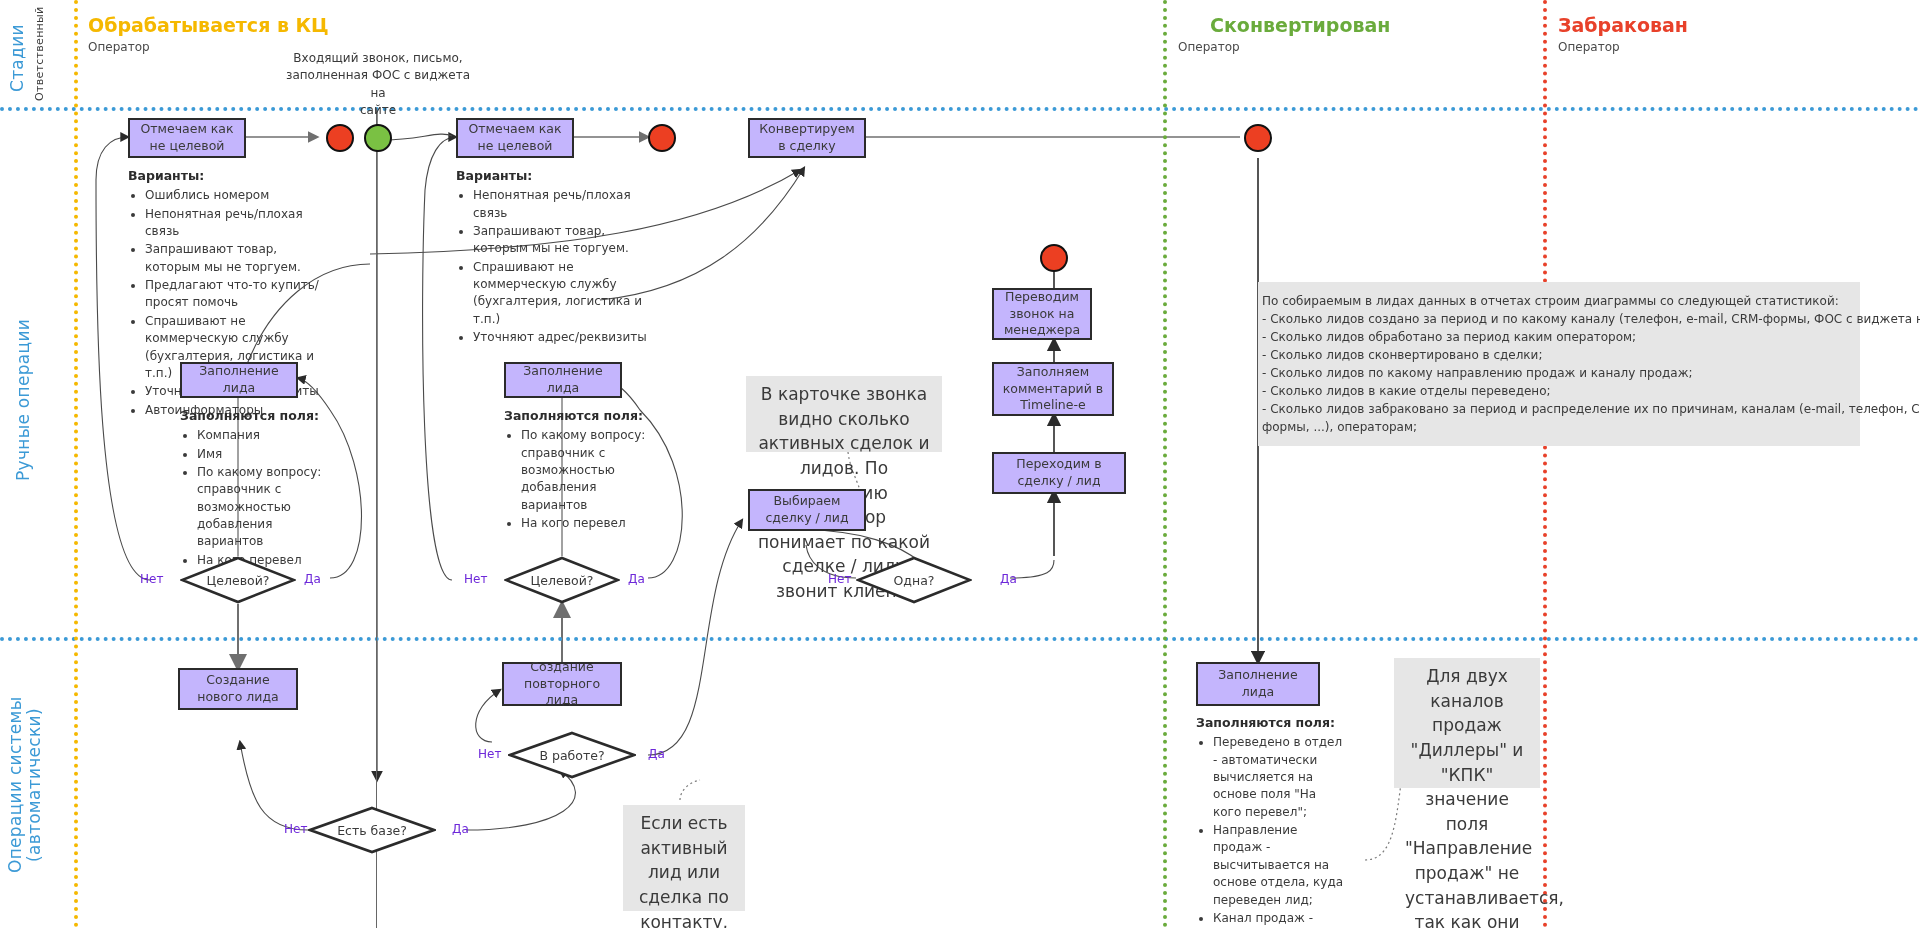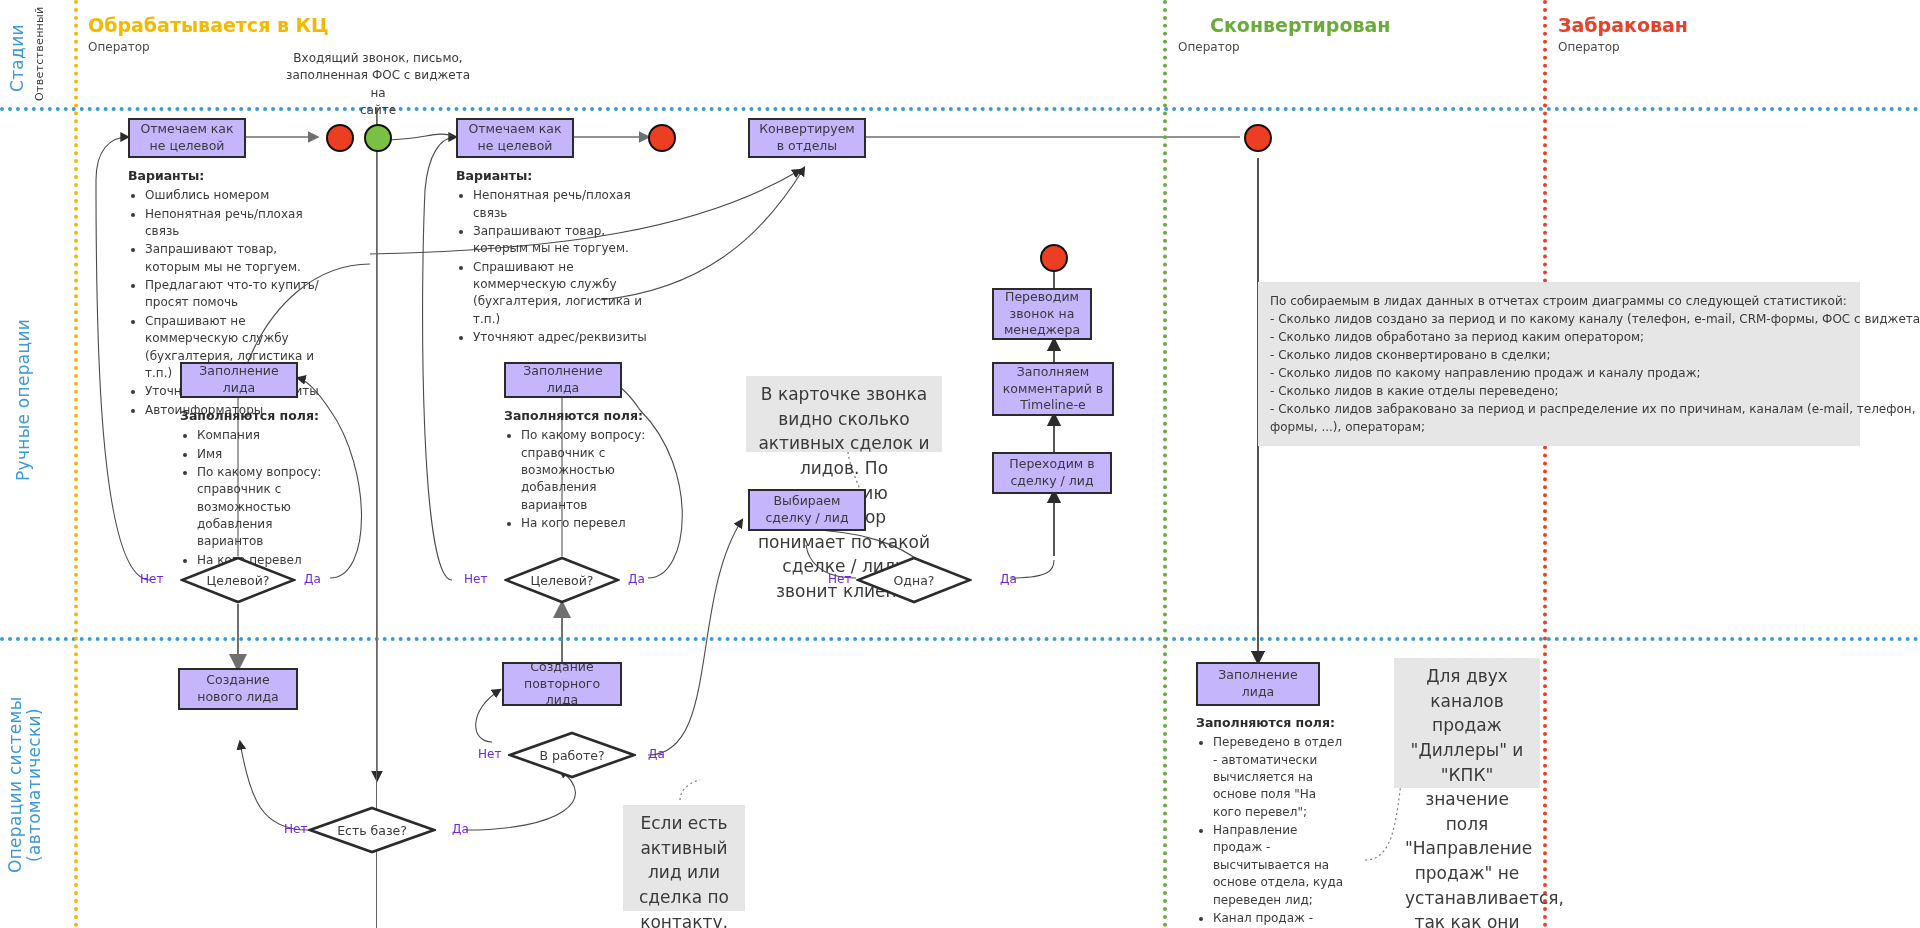--- a/index.html
+++ b/index.html
@@ -80,21 +80,21 @@
   .note{
     position:absolute;
     background:#e6e6e6;
     color:#3a3a3a;
     font-size:17px;
     line-height:1.45;
     padding:6px 11px;
     box-sizing:border-box;
   }
   .note.center{text-align:center;}
-  .note.stat{line-height:1.5;font-size:12px;padding:10px 12px;}
+  .note.stat{line-height:1.5;font-size:12px;padding:10px 4px;}
   .note.stat div{white-space:nowrap;}
   .edge-label{position:absolute;font-size:12px;color:#6d28d9;}
   svg.wires{position:absolute;left:0;top:0;width:1920px;height:928px;pointer-events:none;}
 </style>
 </head>
 <body>
 
 <div id="canvas">
 
   <svg class="wires" viewBox="0 0 1920 928">
@@ -275,31 +275,31 @@
     <svg class="diamond" viewBox="0 0 128 48" preserveAspectRatio="none">
         <polygon points="64,2 126,24 64,46 2,24" fill="#fff" stroke="#2b2b2b" stroke-width="2.6"></polygon>
       </svg>
     <div class="diamond-text">В работе?</div>
   </div>
   <div class="edge-label" style="left:478px;top:747px;">Нет</div>
   <div class="edge-label" style="left:648px;top:747px;">Да</div>
 
   <div class="note center" style="left:623px;top:805px;width:122px;height:106px;">Если есть активный лид или сделка по контакту, то лид не создается</div>
 
-  <div class="node" style="left:748px;top:118px;width:118px;height:40px;">Конвертируем в отделы</div>
+  <div class="node" style="left:748px;top:118px;width:118px;height:40px;">Конвертируем в сделку</div>
 
   <div class="note center" style="left:746px;top:376px;width:196px;height:76px;">В карточке звонка видно сколько активных сделок и лидов. По названию оператор понимает по какой сделке / лиду звонит клиент.</div>
 
   <div class="node" style="left:748px;top:489px;width:118px;height:42px;">Выбираем сделку / лид</div>
 
   <div class="dot red" style="left:1040px;top:244px;width:28px;height:28px;"></div>
 
   <div class="node" style="left:992px;top:288px;width:100px;height:52px;">Переводим звонок на менеджера</div>
   <div class="node" style="left:992px;top:362px;width:122px;height:54px;">Заполняем комментарий в Timeline-e</div>
-  <div class="node" style="left:992px;top:452px;width:120px;height:42px;text-align:center;">Переходим в сделку / лид</div>
+  <div class="node" style="left:992px;top:452px;width:134px;height:42px;text-align:center;">Переходим в сделку / лид</div>
 
   <div class="diamond-wrap" style="left:856px;top:556px;width:116px;height:48px;">
     <svg class="diamond" viewBox="0 0 116 48" preserveAspectRatio="none">
         <polygon points="58,2 114,24 58,46 2,24" fill="#fff" stroke="#2b2b2b" stroke-width="2.6"></polygon>
       </svg>
     <div class="diamond-text">Одна?</div>
   </div>
   <div class="edge-label" style="left:828px;top:572px;">Нет</div>
   <div class="edge-label" style="left:1000px;top:572px;">Да</div>
 

